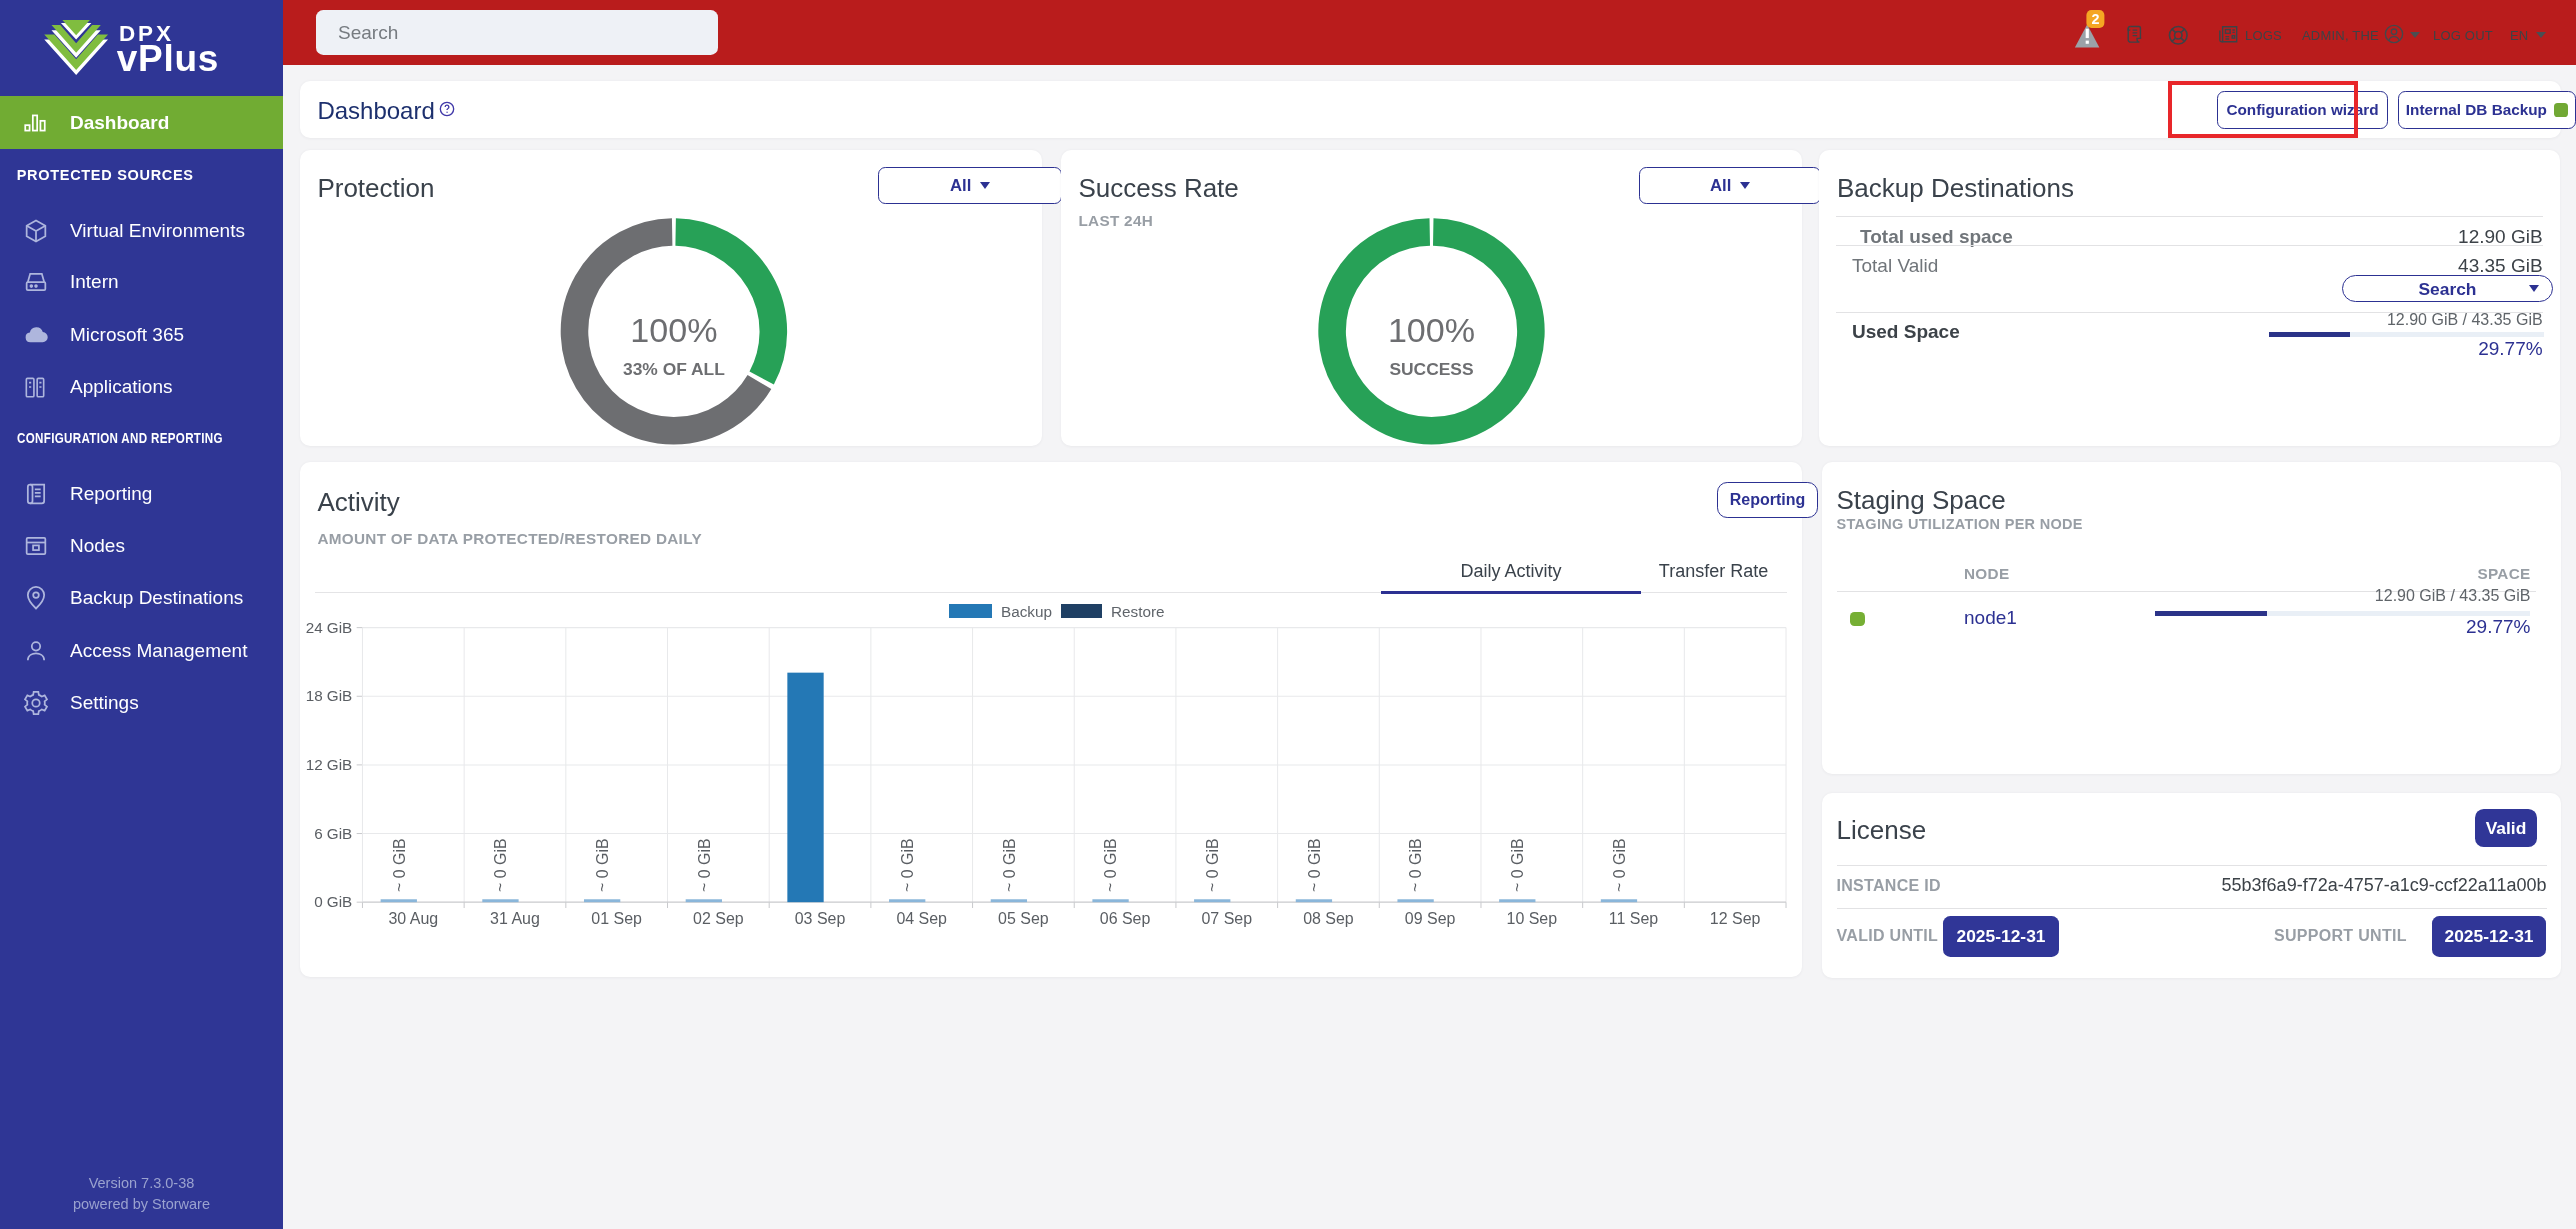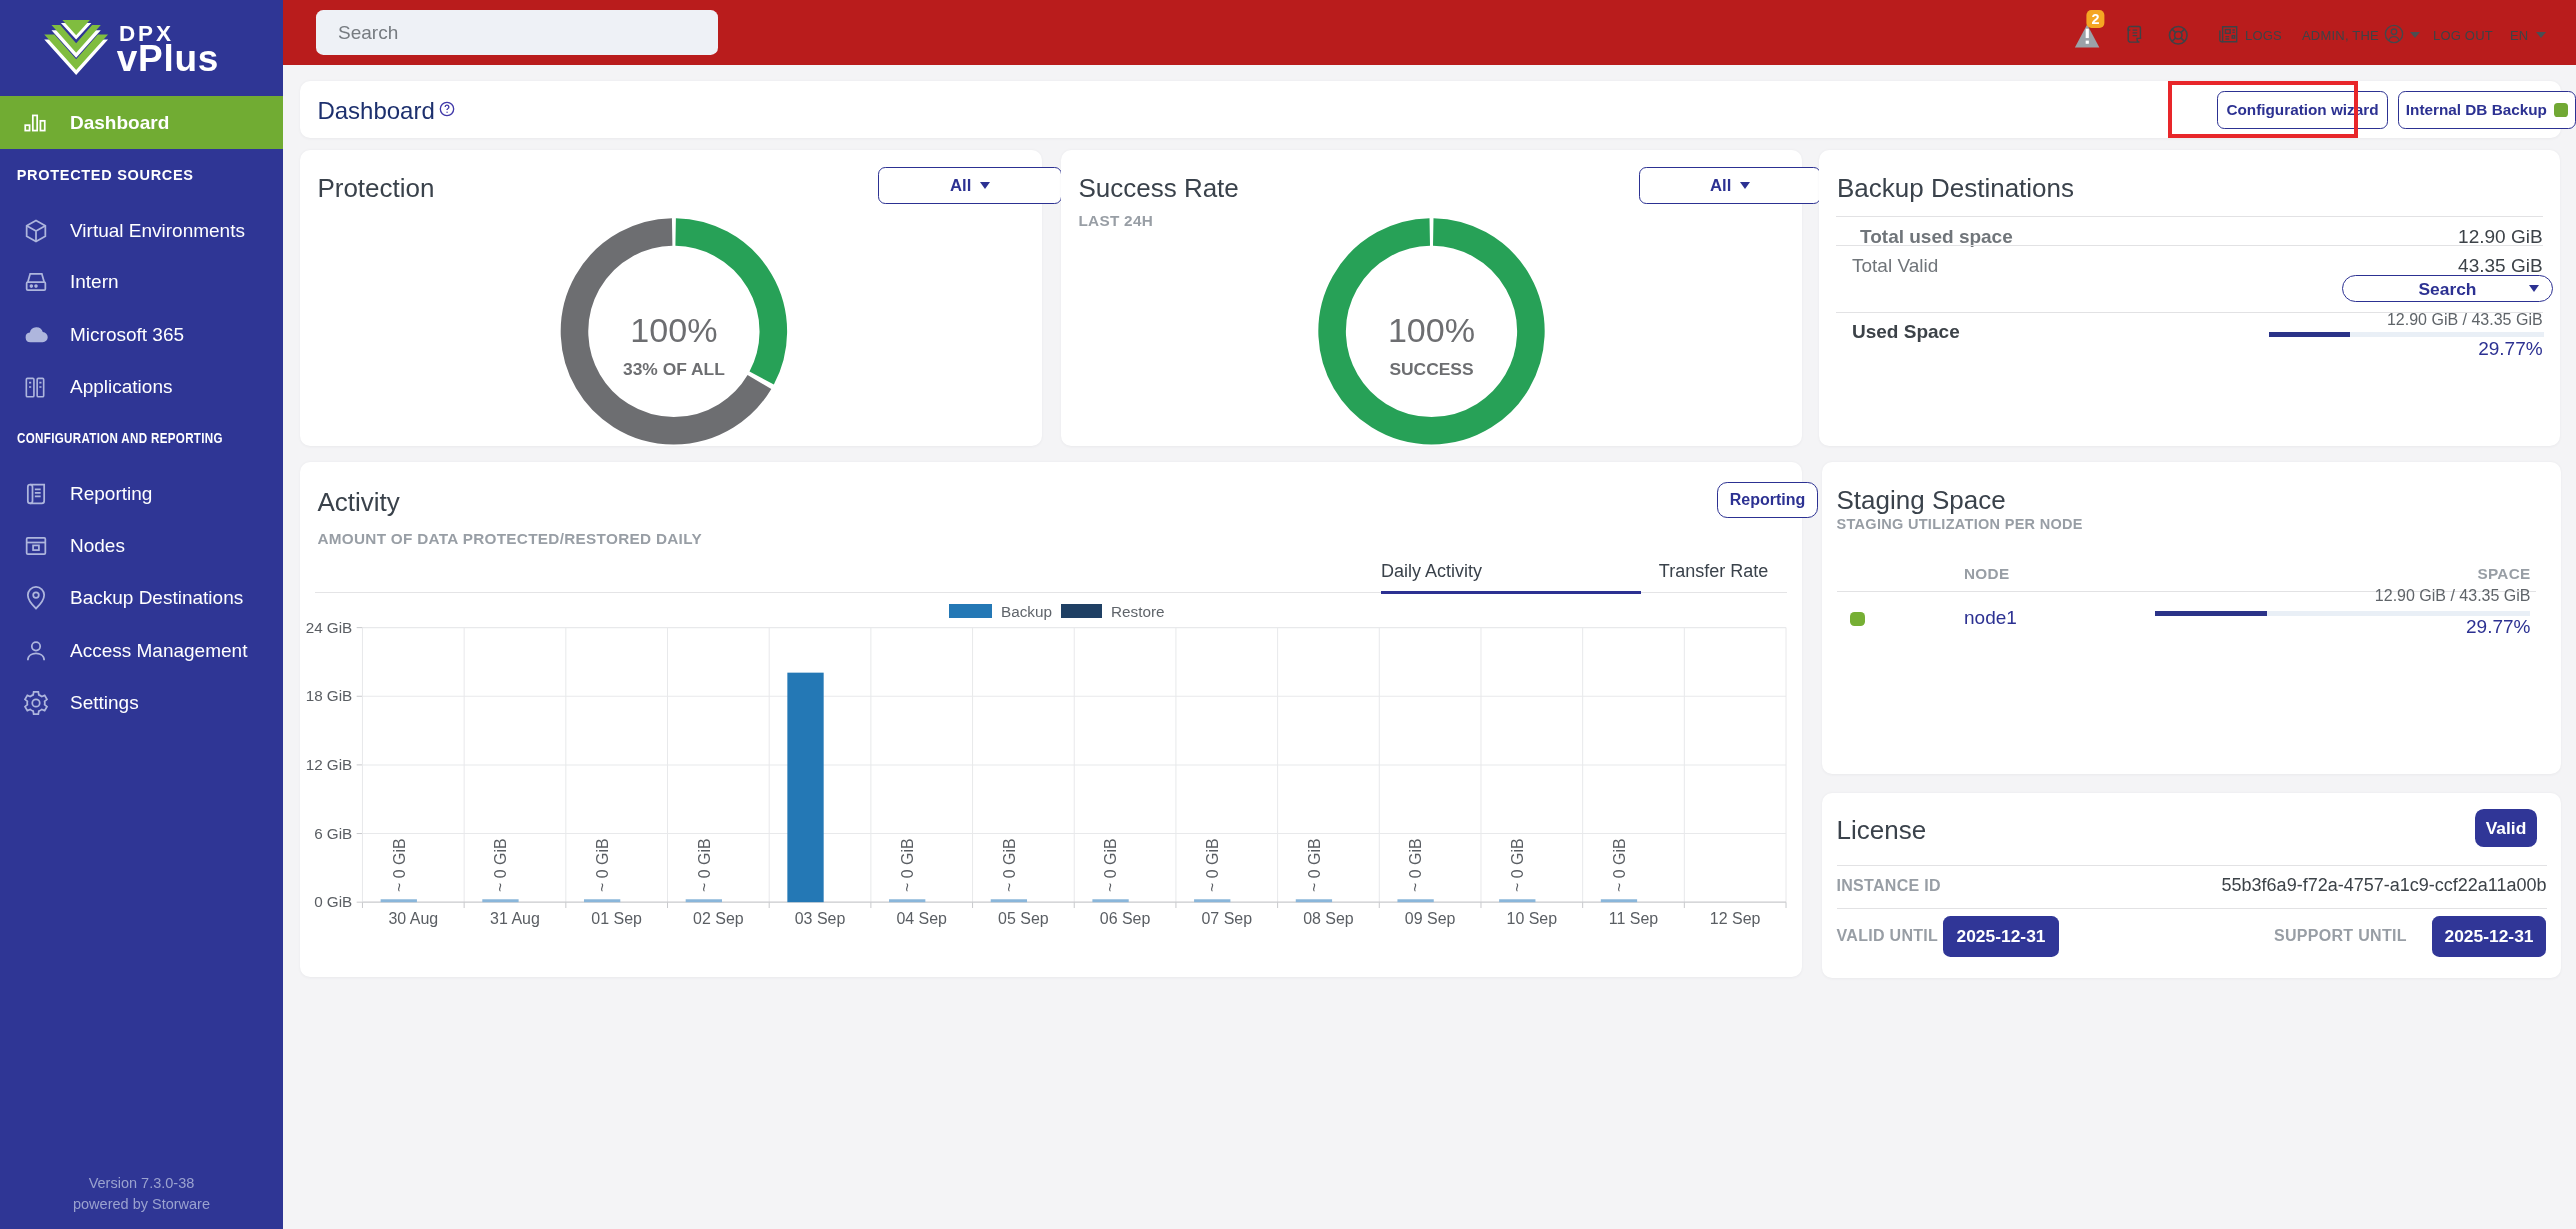--- a/index.html
+++ b/index.html
@@ -248,21 +248,21 @@
   <div class="pbar-fill" style="left:450px; top:182px; width:81px;"></div>
   <div class="pct" style="right:17.4px; top:188px; width:145px;">29.77%</div>
 </div>
 
 <div class="card" style="left:300px; top:462px; width:1502px; height:515px;">
   <div class="cardtitle" style="left:17.4px; top:25px;">Activity</div>
   <div class="btn" style="left:1380px; top:20.3px; width:101px; height:36px; border-radius:10.2px; font-size:16px;">Reporting</div>
   <div class="subt" style="left:17.4px; top:68px; font-size:15.3px;">AMOUNT OF DATA PROTECTED/RESTORED DAILY</div>
 
   <div class="abs" style="left:14.5px; top:130px; width:1472px; height:0.7px; background:#e4e4e6;"></div>
-  <div class="abs" style="left:1081px; top:99px; width:260px; font-size:18px; color:#3a424b;">Daily Activity</div>
+  <div class="abs" style="left:1081px; top:99px; width:260px; text-align:center; font-size:18px; color:#3a424b;">Daily Activity</div>
   <div class="abs" style="left:1341px; top:99px; width:145px; text-align:center; font-size:18px; color:#3a424b;">Transfer Rate</div>
   <div class="abs" style="left:1081px; top:129px; width:260px; height:2.9px; background:#2c3192;"></div>
 
   <div class="abs" style="left:649px; top:142px; width:43px; height:14px; background:#2478b5;"></div>
   <div class="abs" style="left:701px; top:141px; font-size:15.3px; color:#5f646a;">Backup</div>
   <div class="abs" style="left:761px; top:142px; width:41px; height:14px; background:#1f4064;"></div>
   <div class="abs" style="left:811px; top:141px; font-size:15.3px; color:#5f646a;">Restore</div>
 
   <svg class="abs" style="left:0; top:0;" width="1502" height="515" viewBox="0 0 2068 709">
     <g id="grid">

